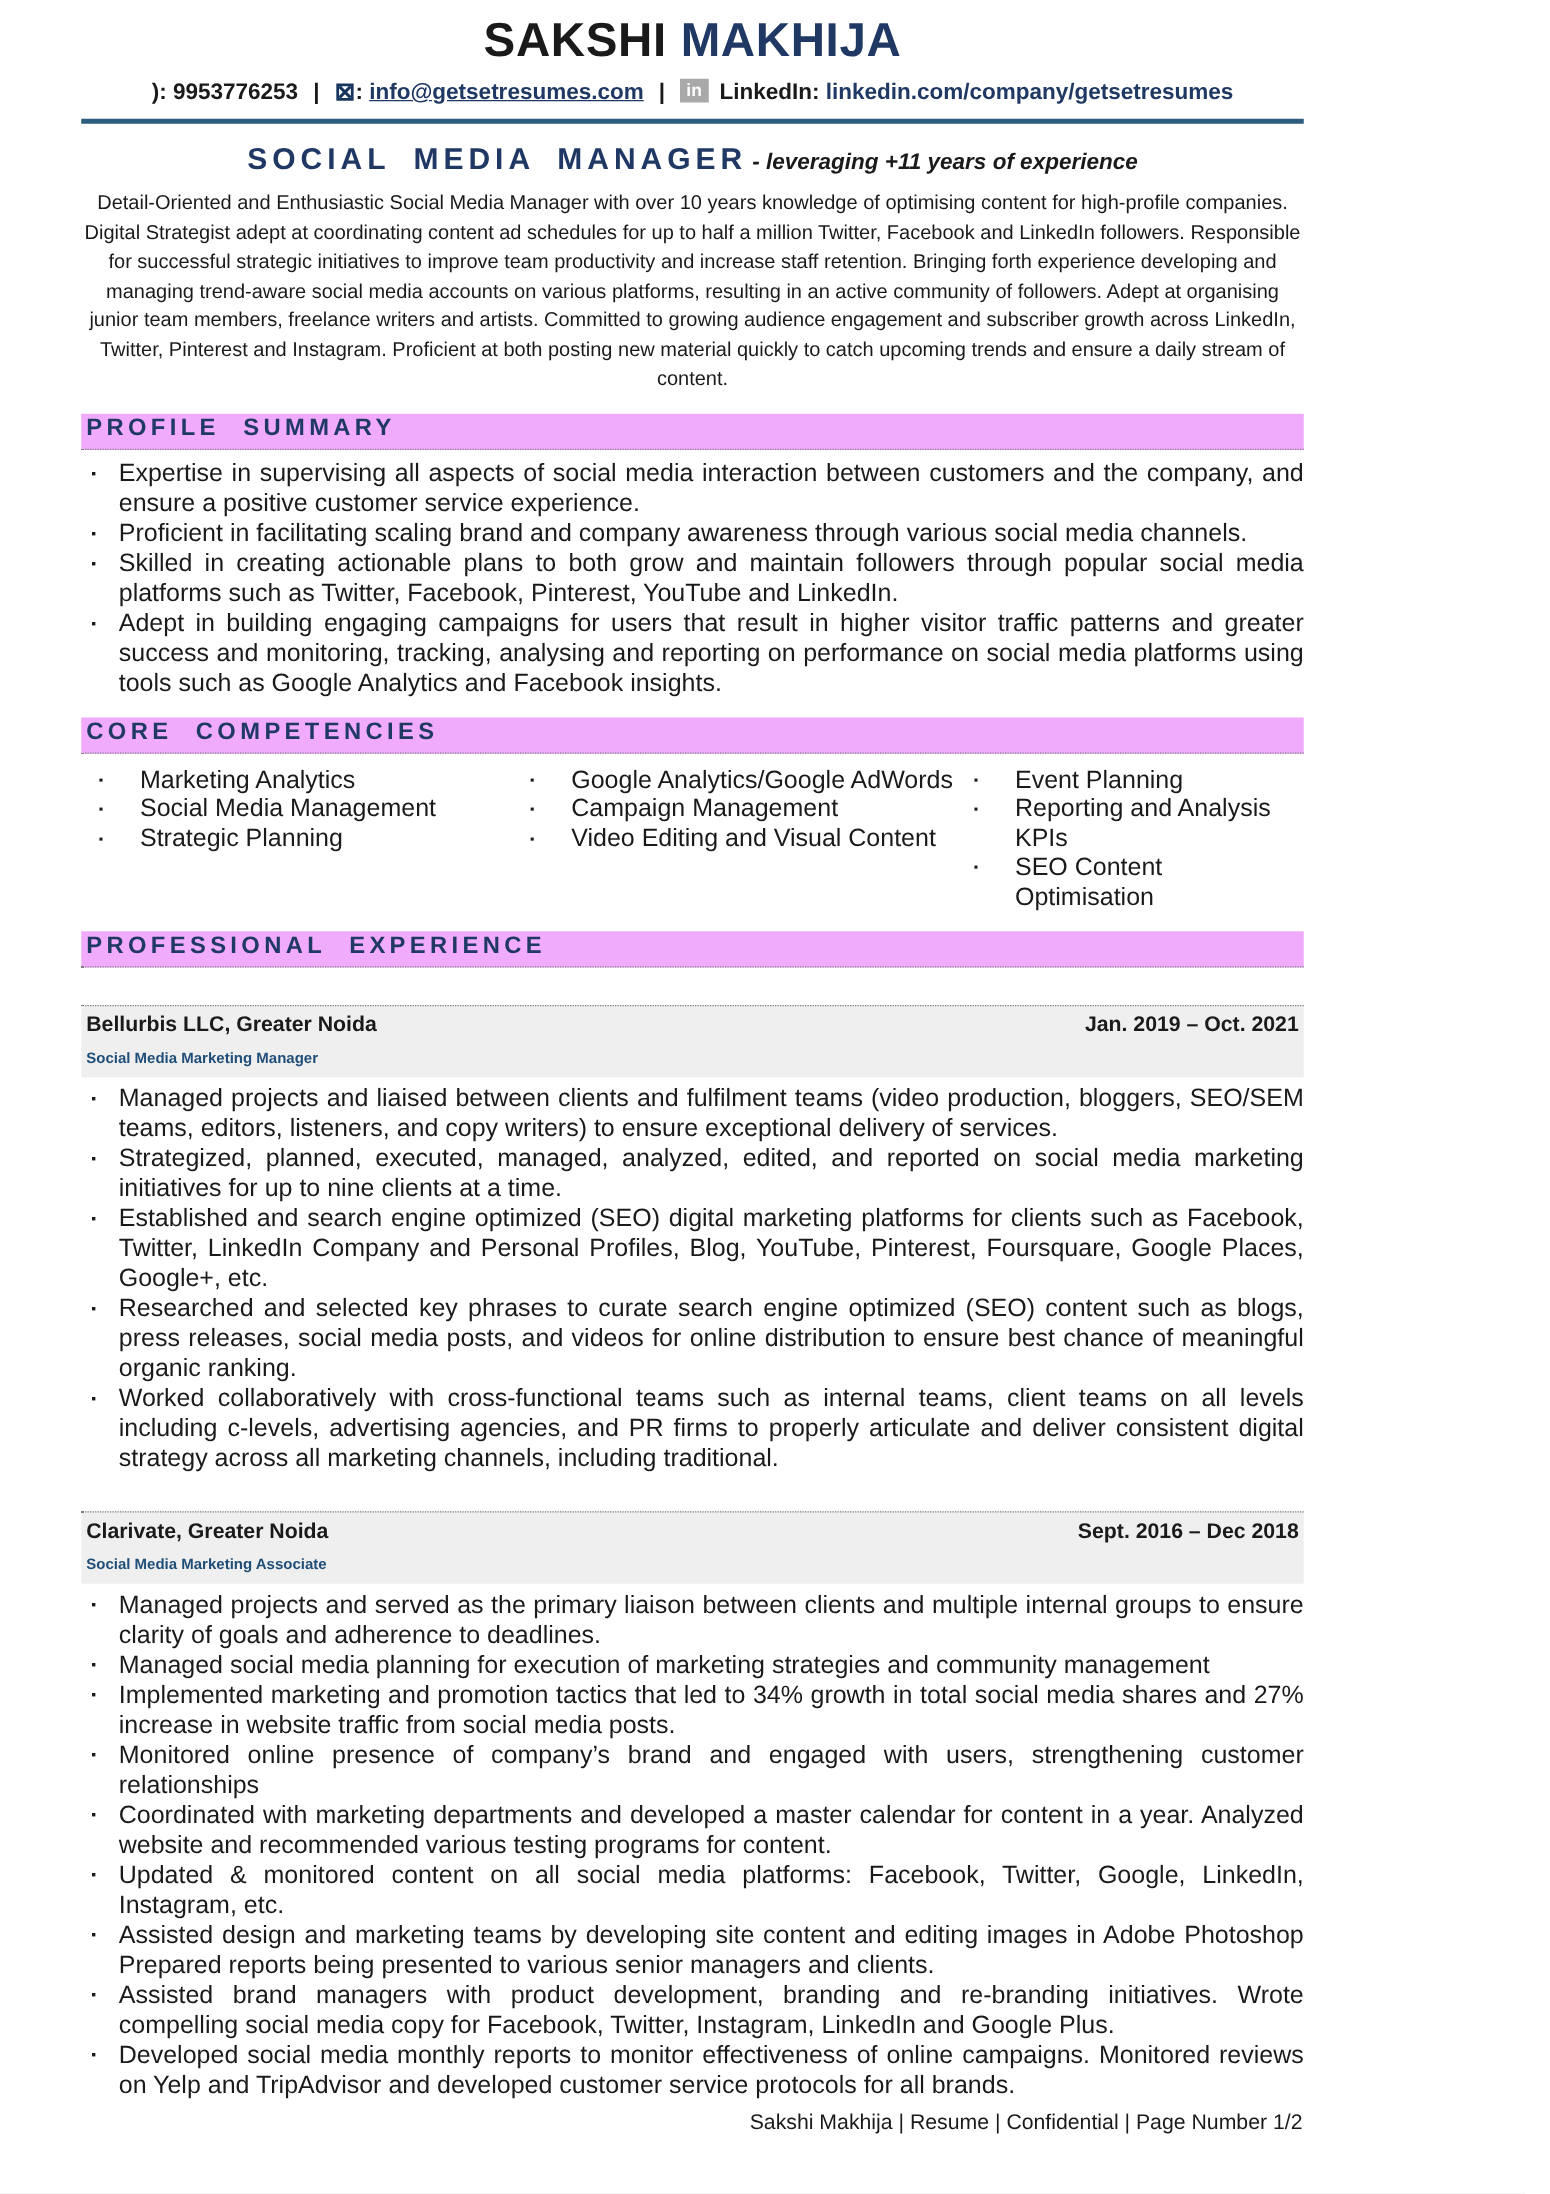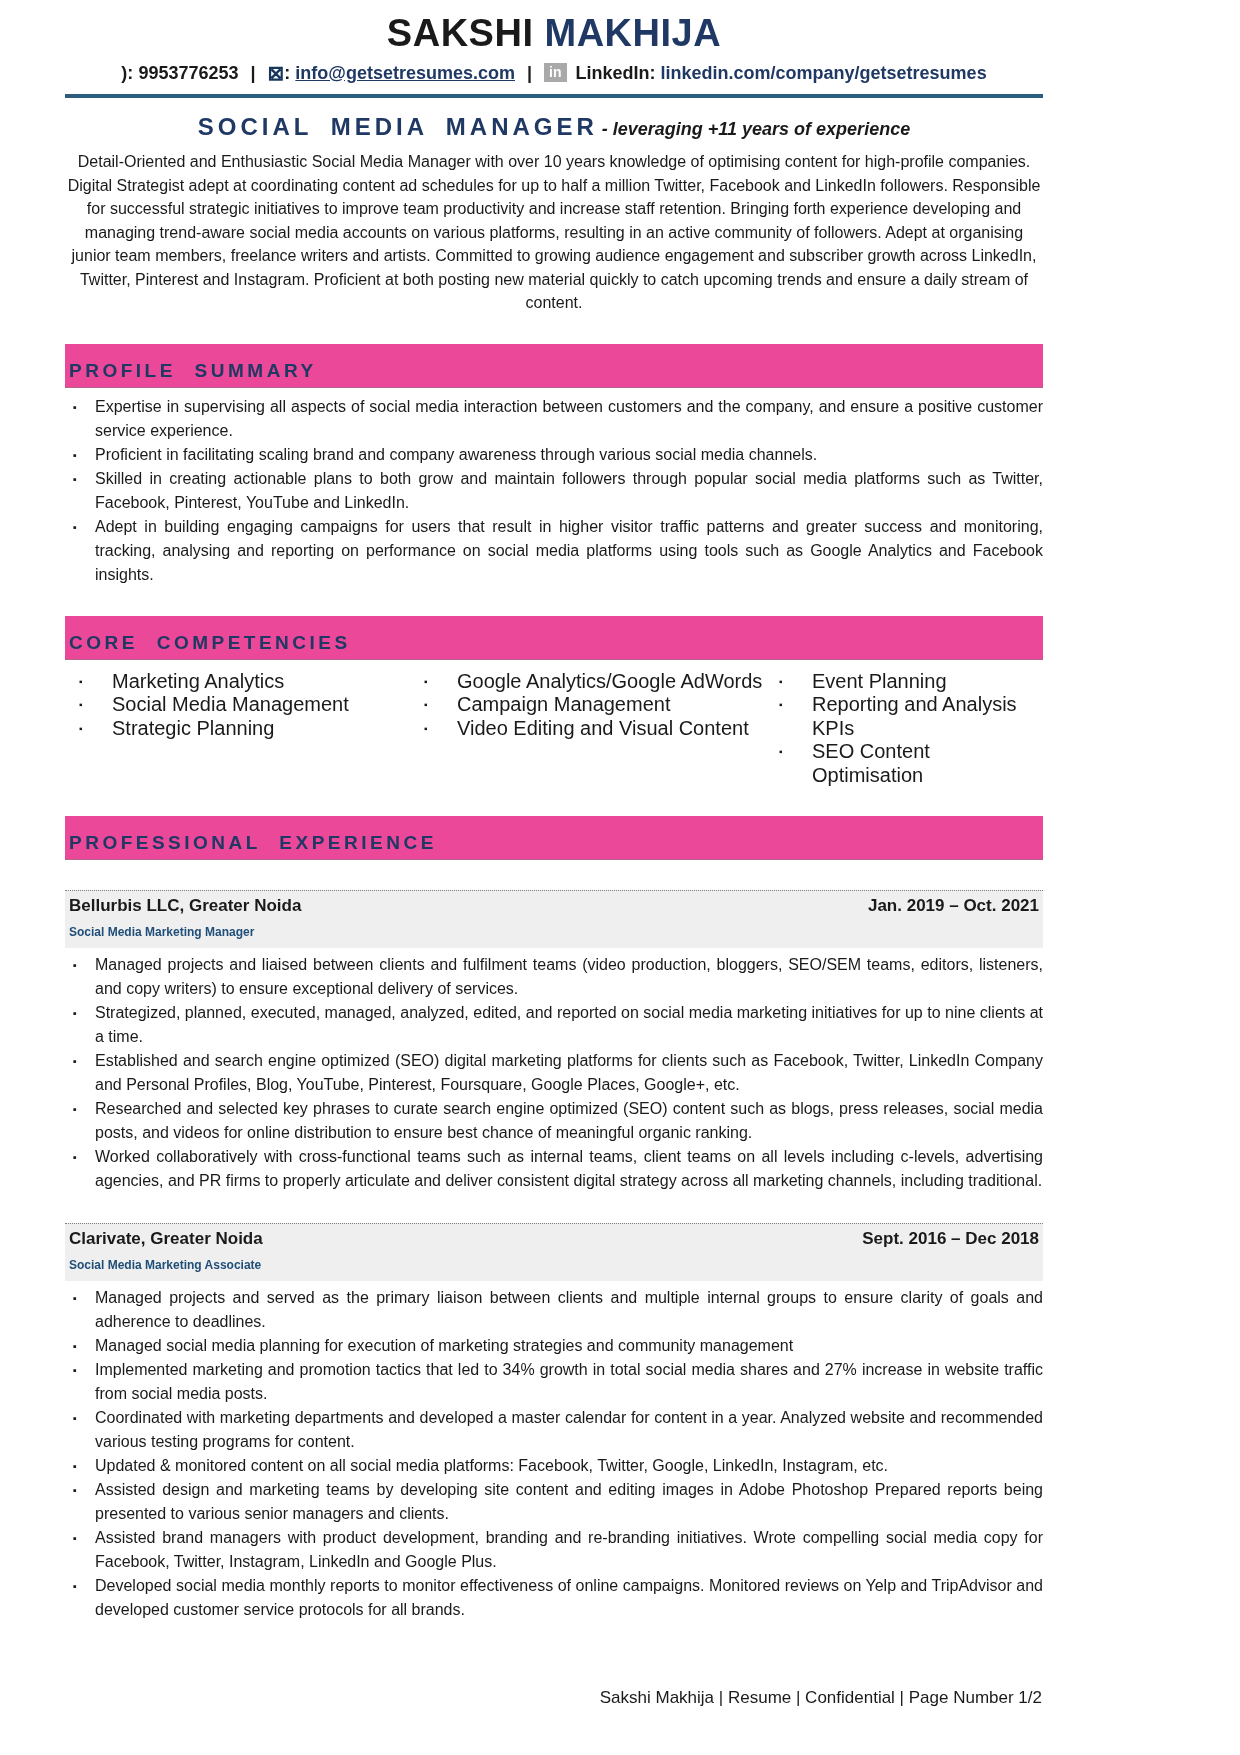--- a/index.html
+++ b/index.html
@@ -23,26 +23,26 @@
   .li-url { color:#1f3864; }
   .rule { height:4px; background:#2c5d7e; margin-top:9px; }
 
   
   .title-line { text-align:center; margin-top:15px; }
   .title-main { color:#1f3864; font-size:24px; font-weight:bold; letter-spacing:4px; word-spacing:8px; }
   .title-sub  { font-size:18px; font-weight:bold; font-style:italic; margin-left:4px; }
   .summary { margin-top:9px; font-size:16px; line-height:23.5px; text-align:center; }
 
   
-  .band { background:#ec4899; border-bottom:1px dotted #7f7f7f; margin-top:29px; padding:16px 6px 5px 4px; }
+  .band { background:#f0abfc; border-bottom:1px dotted #7f7f7f; margin-top:15px; padding:1px 6px 5px 4px; }
   .band h2 { font-size:19px; color:#1f3864; font-weight:bold; letter-spacing:3.5px; word-spacing:10px; }
 
   
   ul.bullets { list-style:none; margin-top:7px; }
-  ul.bullets li { display:flex; font-size:16px; line-height:24px; }
+  ul.bullets li { display:flex; font-size:20px; line-height:24px; }
   ul.bullets li::before { content:"\25AA"; font-size:11px; line-height:24px; min-width:22px; padding-left:8px; }
   ul.bullets li .btext { flex:1; text-align:justify; }
 
   
   .comp-grid { display:grid; grid-template-columns:345px 355px 1fr; margin-top:10px; }
   ul.comp-col { list-style:none; }
   ul.comp-col li { display:flex; font-size:20px; line-height:23.5px; }
   ul.comp-col li::before { content:"\25AA"; font-size:10px; line-height:23.5px; min-width:33px; padding-left:14px; }
 
   
@@ -175,20 +175,23 @@
         <li>
               <span class="btext">Managed projects and served as the primary liaison between clients and multiple internal groups to ensure clarity of goals and adherence to deadlines.</span>
             </li>
             <li>
               <span class="btext">Managed social media planning for execution of marketing strategies and community management</span>
             </li>
             <li>
               <span class="btext">Implemented marketing and promotion tactics that led to 34% growth in total social media shares and 27% increase in website traffic from social media posts.</span>
             </li>
             <li>
+              <span class="btext">Monitored online presence of company’s brand and engaged with users, strengthening customer relationships</span>
+            </li>
+            <li>
               <span class="btext">Coordinated with marketing departments and developed a master calendar for content in a year. Analyzed website and recommended various testing programs for content.</span>
             </li>
             <li>
               <span class="btext">Updated &amp; monitored content on all social media platforms: Facebook, Twitter, Google, LinkedIn, Instagram, etc.</span>
             </li>
             <li>
               <span class="btext">Assisted design and marketing teams by developing site content and editing images in Adobe Photoshop Prepared reports being presented to various senior managers and clients.</span>
             </li>
             <li>
               <span class="btext">Assisted brand managers with product development, branding and re-branding initiatives. Wrote compelling social media copy for Facebook, Twitter, Instagram, LinkedIn and Google Plus.</span>

